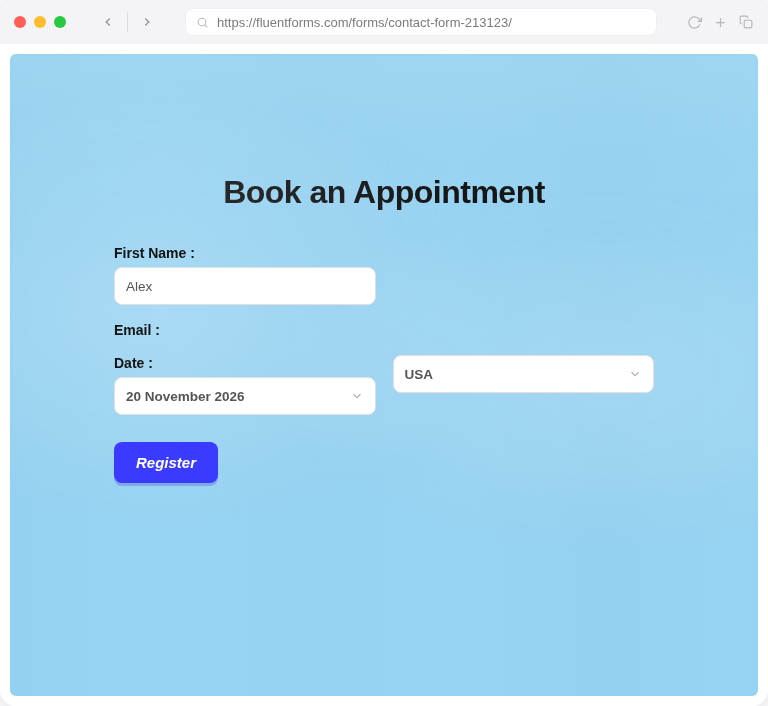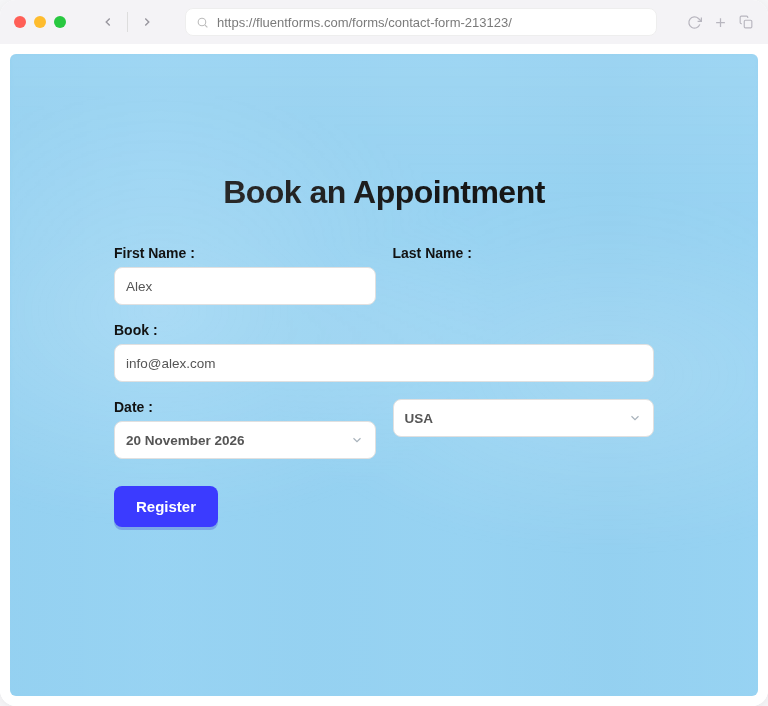--- a/index.html
+++ b/index.html
@@ -105,20 +105,21 @@
     .input input {
       border: none; outline: none; width: 100%; font: inherit; color: #555; background: transparent;
     }
     .select { cursor: pointer; font-weight: bold; }
     .chev { color: #a8b2bb; display:flex; }
     .actions { grid-column: 1 / -1; margin-top: 10px; }
     .btn {
       background: #3b3bff; color: #fff; border: none; border-radius: 8px;
       padding: 12px 22px; font-size: 15px; font-weight: 600; cursor: pointer;
       box-shadow: 0 3px 0 rgba(40,40,200,0.25);
+      font-style: italic;
     }
   </style>
 </head>
 <body>
 
 <div class="browser-window">
   <div class="browser-bar">
     <div class="traffic-lights">
       <div class="tl tl-red"></div>
       <div class="tl tl-yellow"></div>
@@ -177,28 +178,24 @@
       <div class="form">
 
         <div class="field">
           <span class="label">First Name :</span>
           <div class="input">
             <input type="text" value="Alex" style="">
           </div>
         </div>
 
         <div class="field">
-          <span class="label">Last Name :</span>
         </div>
 
         <div class="field full">
-          <span class="label">Book :</span>
-          <div class="input">
-            <input type="text" value="info@alex.com" style="">
-          </div>
+          <span class="label">Email :</span>
         </div>
 
         <div class="field">
           <span class="label">Date :</span>
           <div class="input select">
             <span>20 November 2026</span>
             <span class="chev">
               <svg width="14" height="14" viewBox="0 0 24 24" fill="none" stroke="currentColor" stroke-width="2">
                   <polyline points="6 9 12 15 18 9"></polyline>
                 </svg>

